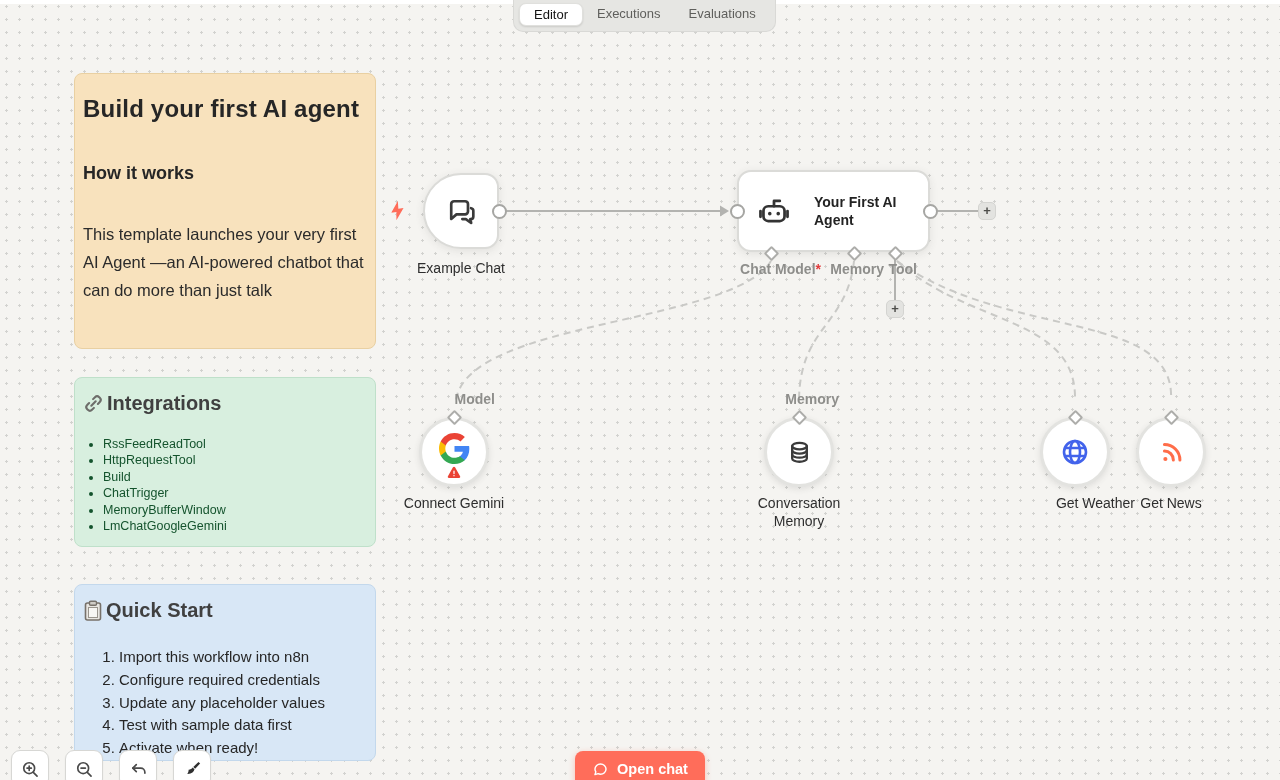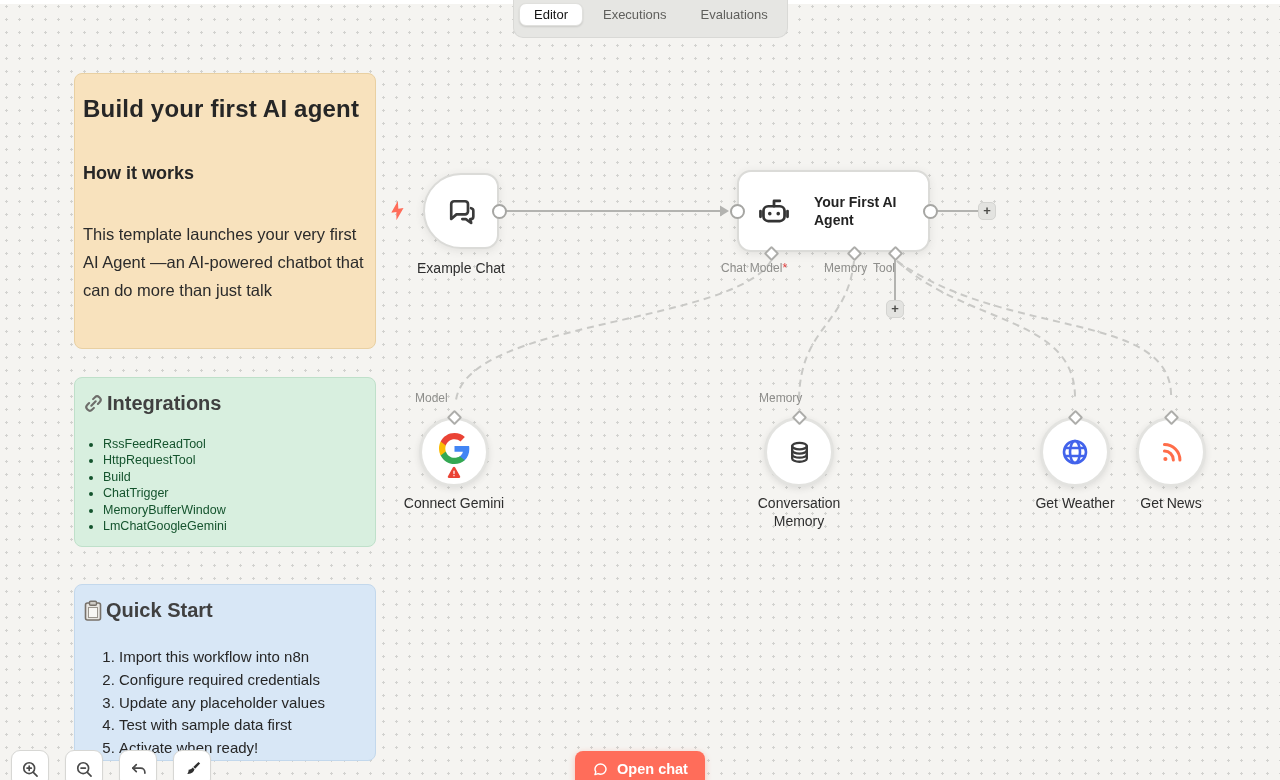--- a/index.html
+++ b/index.html
@@ -12,22 +12,22 @@
     position:relative;
     color:#2e2e2e;
   }
   .abs { position:absolute; }
 
   
   .top-strip { left:0; top:0; width:1280px; height:4px; background:#fff; z-index:4; }
   .tabbar {
     left:513px; top:0; z-index:5;
     background:#e6e6e3; border:1px solid #d9d9d6; border-top:none;
-    border-radius:0 0 10px 10px; padding:3px 5px 11px;
-    display:flex; gap:6px; align-items:center;
+    border-radius:0 0 10px 10px; padding:3px 5px 5px;
+    display:flex; 
   }
   .tab { font-size:13px; padding:3px 14px; border-radius:7px; color:#5f5f5c; cursor:pointer; white-space:nowrap; }
   .tab.active { background:#fff; color:#141414; font-weight:500; border:1px solid #e0e0dd; box-shadow:0 1px 2px rgba(0,0,0,.12); }
 
   
   .note { border-radius:8px; border:1px solid; padding:14px 8px; overflow:hidden; z-index:2; }
   .note-orange { left:74px; top:73px; width:302px; height:276px; background:#f8e2bd; border-color:#e9d0a2; }
   .note-green  { left:74px; top:377px; width:302px; height:170px; background:#d8efdf; border-color:#bfe0ca; }
   .note-blue   { left:74px; top:584px; width:302px; height:177px; background:#d8e7f6; border-color:#c3d8ec; }
   .note h1 { font-size:24px; font-weight:700; line-height:1.72; color:#262626; letter-spacing:.2px; }
@@ -56,21 +56,21 @@
   .node-news   { left:1136px; top:417px; }
   .warn-badge { position:absolute; left:50%; bottom:4px; transform:translateX(-50%); width:16px; height:15px; }
 
   .endpoint { width:15px; height:15px; border-radius:50%; background:#fff; border:2px solid #a6a6a3; z-index:3; }
   .diamond { width:11px; height:11px; background:#fff; border:2px solid #adadaa; transform:rotate(45deg); z-index:3; border-radius:1.5px; }
 
   .plus-btn { width:18px; height:18px; background:#e3e3e0; border:1px solid #d4d4d1; border-radius:5px;
               color:#4d4d4a; font-size:13px; line-height:15px; text-align:center; font-weight:600; z-index:3; cursor:pointer; }
 
   .node-label { font-size:14px; color:#2e2e2e; text-align:center; line-height:1.3; z-index:2; }
-  .port-label { font-size:12px; color:#8e8e8b; text-align:left; z-index:2; white-space:nowrap; }
+  .port-label { font-size:14px; color:#8e8e8b; text-align:right; z-index:2; white-space:nowrap;font-weight:bold; }
   .req { color:#e03c3c; }
 
   
   .tool-btn { width:38px; height:38px; background:#fff; border:1px solid #d7d7d4; border-radius:9px;
               display:flex; align-items:center; justify-content:center; z-index:3; cursor:pointer;
               box-shadow:0 1px 2px rgba(0,0,0,.05); }
   .open-chat { left:575px; top:751px; width:130px; height:36px; background:#ff6d5a; border:none; border-radius:8px;
                color:#fff; font-size:14.5px; font-weight:600; display:flex; align-items:center; justify-content:center;
                gap:8px; z-index:3; cursor:pointer; box-shadow:0 2px 6px rgba(255,109,90,.4);
                font-family:"Liberation Sans", sans-serif; }
@@ -206,21 +206,21 @@
 <div class="abs node-label" style="left:744px; top:494px; width:110px;">Conversation Memory</div>
 
 <div class="abs circle-node node-weather">
   <svg width="32" height="32" viewBox="0 0 32 32" fill="none" stroke="#4263eb" stroke-width="2.6">
     <circle cx="16" cy="16" r="11"></circle>
     <ellipse cx="16" cy="16" rx="5" ry="11"></ellipse>
     <path d="M5.6 12 h20.8 M5.6 20 h20.8"></path>
   </svg>
 </div>
 <div class="abs diamond" style="left:1069.5px; top:411.5px;"></div>
-<div class="abs node-label" style="left:1015px; top:494px; width:120px;">Get Weather</div>
+<div class="abs node-label" style="left:1015px; top:494px; width:120px;text-align:right;">Get Weather</div>
 
 <div class="abs circle-node node-news">
   <svg width="30" height="30" viewBox="0 0 32 32" fill="none" stroke="#ff6d49" stroke-width="3.2" stroke-linecap="round">
     <path d="M9 15 a9.5 9.5 0 0 1 9.5 9.5"></path>
     <path d="M9 8 a16.5 16.5 0 0 1 16.5 16.5"></path>
     <circle cx="10" cy="23.5" r="2.2" fill="#ff6d49" stroke="none"></circle>
   </svg>
 </div>
 <div class="abs diamond" style="left:1165.5px; top:411.5px;"></div>
 <div class="abs node-label" style="left:1111px; top:494px; width:120px;">Get News</div>

